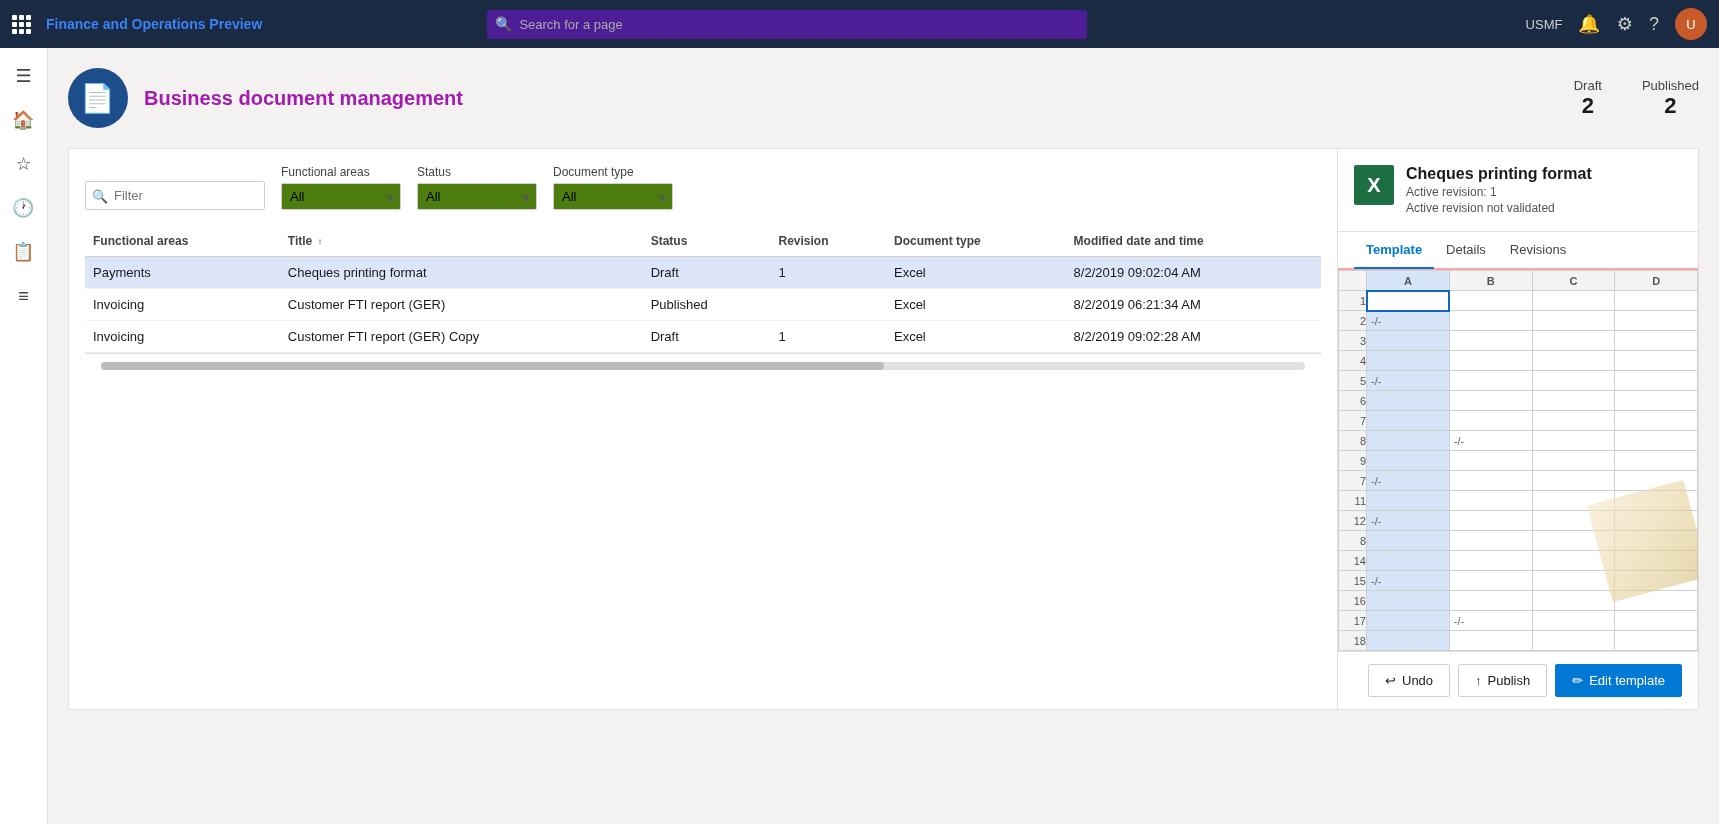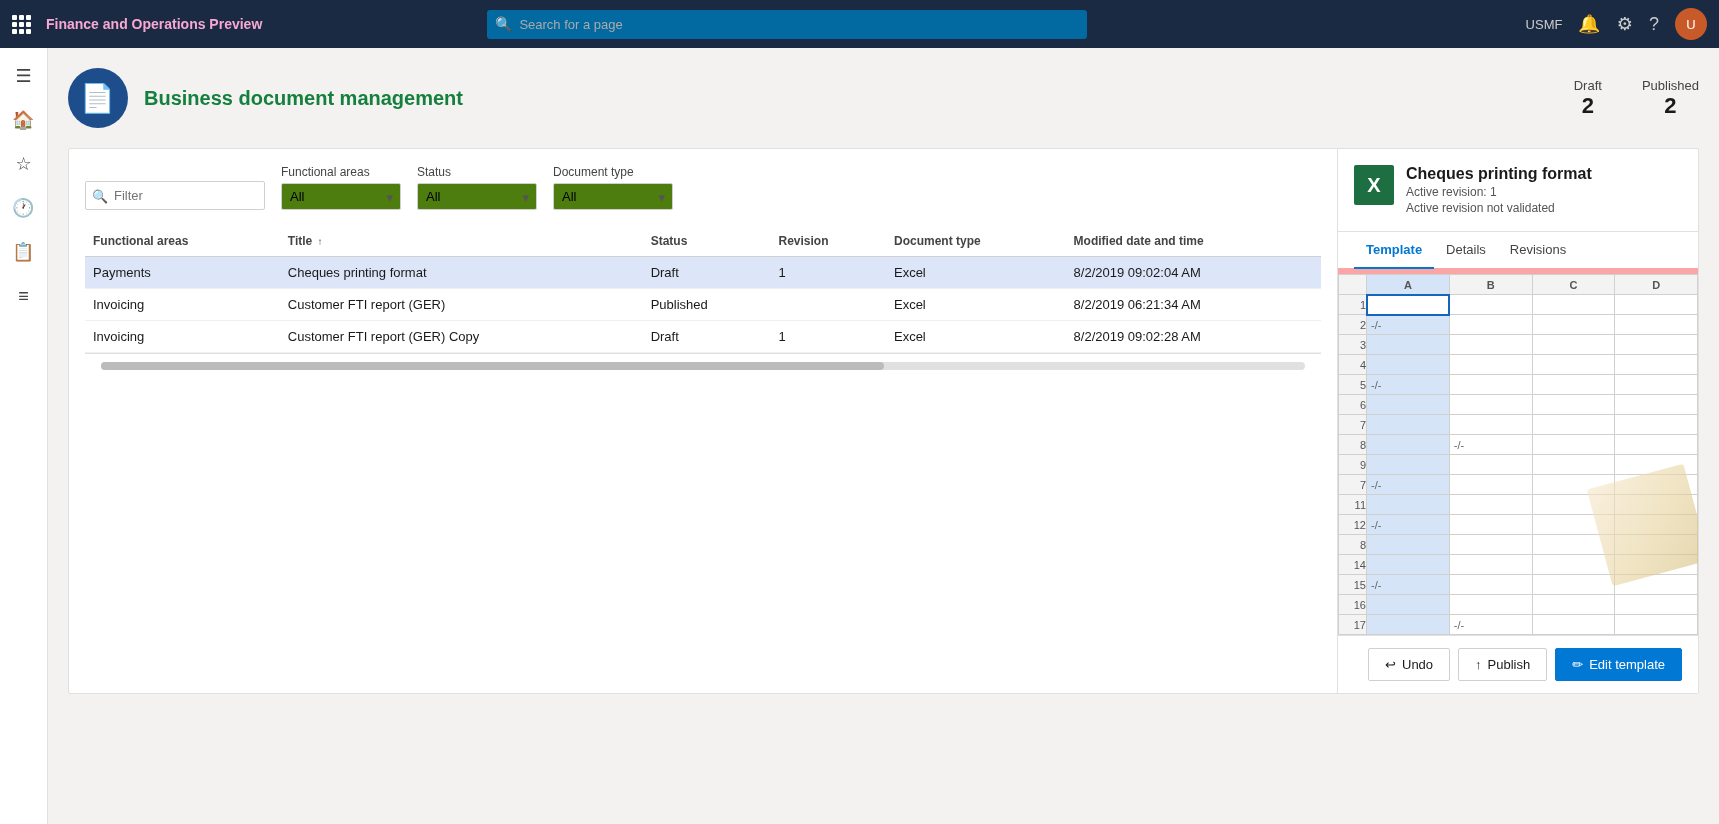--- a/index.html
+++ b/index.html
@@ -13,30 +13,30 @@
       display: flex;
       align-items: center;
       padding: 0 12px;
       gap: 12px;
       position: fixed;
       top: 0; left: 0; right: 0;
       z-index: 100;
     }
     .nav-grid-icon { display: grid; grid-template-columns: 1fr 1fr 1fr; gap: 2px; width: 18px; cursor: pointer; }
     .nav-grid-icon span { width: 5px; height: 5px; background: #fff; border-radius: 1px; display: block; }
-    .nav-title { font-size: 14px; font-weight: 600; color: #f9a8d4; margin-left: 4px; }
+    .nav-title { font-size: 14px; font-weight: 600; color: #3b82f6; margin-left: 4px; }
     .nav-search {
       flex: 1;
       max-width: 600px;
       margin: 0 auto;
       position: relative;
     }
     .nav-search input {
       width: 100%;
-      background: #0369a1;
+      background: #4c1d95;
       border: none;
       border-radius: 3px;
       padding: 7px 12px 7px 32px;
       color: #ccc;
       font-size: 13px;
       outline: none;
     }
     .nav-search input::placeholder { color: #aaa; }
     .nav-search-icon {
       position: absolute;
@@ -90,21 +90,21 @@
     }
     .page-icon {
       width: 60px; height: 60px;
       border-radius: 50%;
       background: #1e4d8c;
       display: flex; align-items: center; justify-content: center;
       color: #fff;
       font-size: 28px;
       flex-shrink: 0;
     }
-    .page-title { font-size: 20px; font-weight: 600; color: #15803d; }
+    .page-title { font-size: 20px; font-weight: 600; color: #a21caf; }
     .page-stats {
       margin-left: auto;
       display: flex;
       gap: 40px;
     }
     .stat-block { text-align: center; }
     .stat-label { font-size: 13px; color: #444; }
     .stat-value { font-size: 22px; font-weight: 600; color: #1a1a1a; }
 
     
@@ -217,21 +217,21 @@
       font-weight: 700;
       border-radius: 2px;
       flex-shrink: 0;
     }
     .panel-title { font-size: 16px; font-weight: 600; color: #1a1a1a; }
     .panel-subtitle { font-size: 12px; color: #555; margin-top: 2px; }
 
     
     .panel-tabs {
       display: flex;
-      border-bottom: 6px solid #fca5a5;
+      border-bottom: 2px solid #fca5a5;
       padding: 0 16px;
     }
     .panel-tab {
       padding: 10px 12px;
       font-size: 13px;
       cursor: pointer;
       color: #444;
       border-bottom: 2px solid transparent;
       margin-bottom: -1px;
     }
@@ -610,20 +610,27 @@
                 <td><span class="ss-cell ss-dash"></span></td>
                 <td><span class="ss-cell ss-dash"></span></td>
               </tr>
               <tr>
                 <td class="ss-row-header">17</td>
                 <td class="ss-col-a"><span class="ss-cell ss-dash"></span></td>
                 <td><span class="ss-cell ss-dash">-/-</span></td>
                 <td><span class="ss-cell ss-dash"></span></td>
                 <td><span class="ss-cell ss-dash"></span></td>
               </tr>
+              <tr>
+                <td class="ss-row-header">18</td>
+                <td class="ss-col-a"><span class="ss-cell ss-dash"></span></td>
+                <td><span class="ss-cell ss-dash"></span></td>
+                <td><span class="ss-cell ss-dash"></span></td>
+                <td><span class="ss-cell ss-dash"></span></td>
+              </tr>
             </tbody>
         </table>
       </div>
 
       <div class="panel-footer">
         <button class="btn">
           <span>↩</span>
           <span>Undo</span>
         </button>
         <button class="btn">

